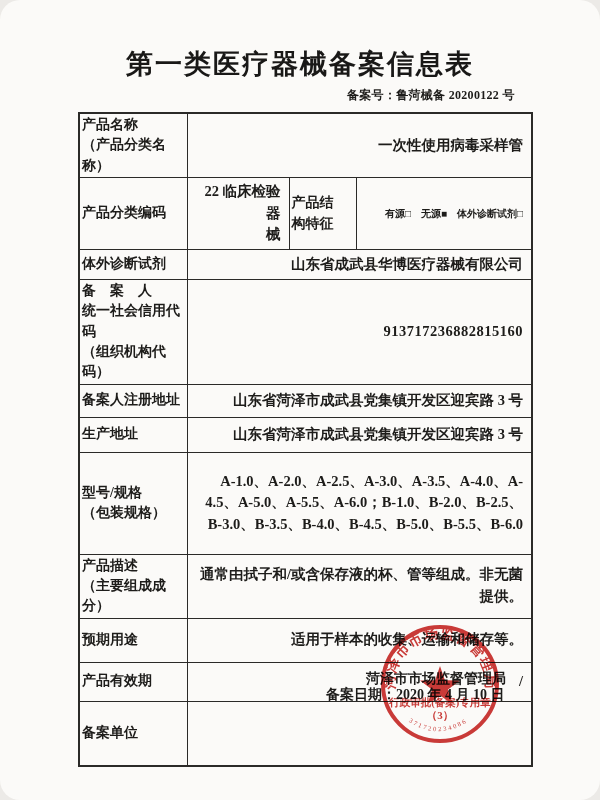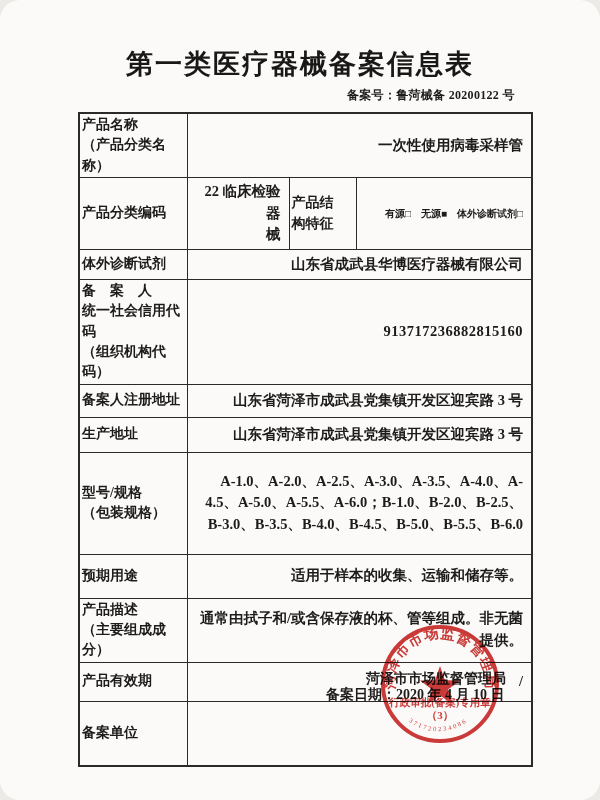--- a/index.html
+++ b/index.html
@@ -84,30 +84,30 @@
       <td class="lab">生产地址</td>
       <td class="val" colspan="3">山东省菏泽市成武县党集镇开发区迎宾路 3 号</td>
     </tr>
     <tr style="height:102px">
       <td class="lab">
         <span class="blk">型号/规格</span>
         <span class="blk">（包装规格）</span>
       </td>
       <td class="val spec-val" colspan="3">A-1.0、A-2.0、A-2.5、A-3.0、A-3.5、A-4.0、A-4.5、A-5.0、A-5.5、A-6.0；B-1.0、B-2.0、B-2.5、B-3.0、B-3.5、B-4.0、B-4.5、B-5.0、B-5.5、B-6.0</td>
     </tr>
-    <tr style="height:44px">
-      <td class="lab">预期用途</td>
-      <td class="val" colspan="3">适用于样本的收集、运输和储存等。</td>
-    </tr>
     <tr style="height:58px">
       <td class="lab">
         <span class="blk">产品描述</span>
         <span class="blk">（主要组成成分）</span>
       </td>
       <td class="val" colspan="3">通常由拭子和/或含保存液的杯、管等组成。非无菌提供。</td>
+    </tr>
+    <tr style="height:44px">
+      <td class="lab">预期用途</td>
+      <td class="val" colspan="3">适用于样本的收集、运输和储存等。</td>
     </tr>
     <tr style="height:39px">
       <td class="lab">产品有效期</td>
       <td class="val" colspan="3">/</td>
     </tr>
     <tr style="height:65px">
       <td class="lab">备案单位</td>
       <td class="val" colspan="3"></td>
     </tr>
 

